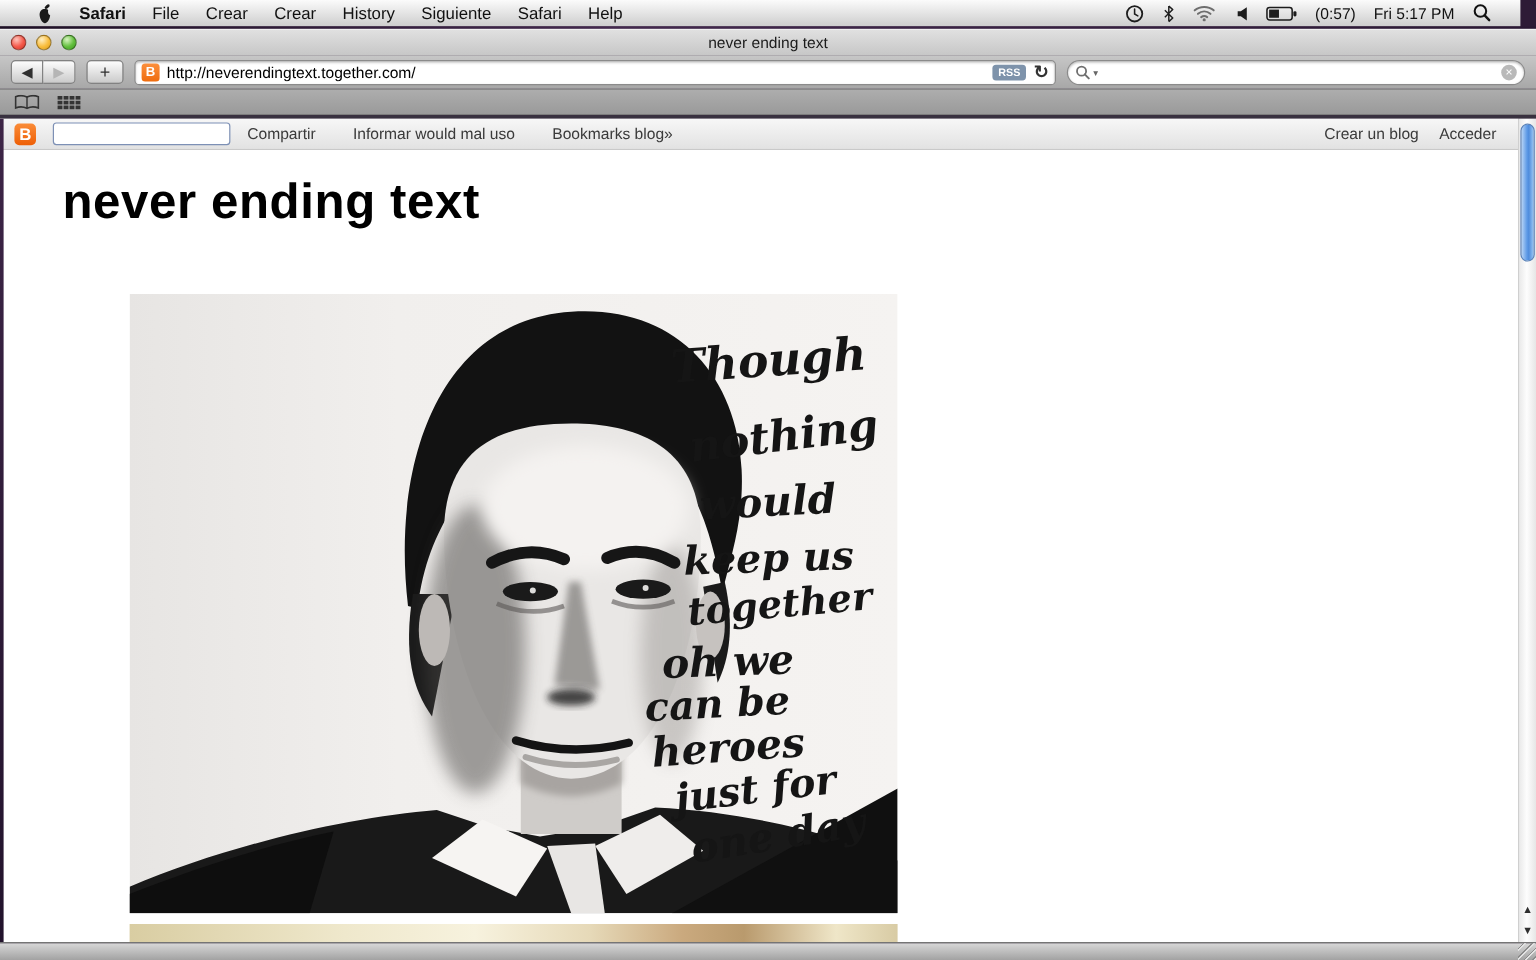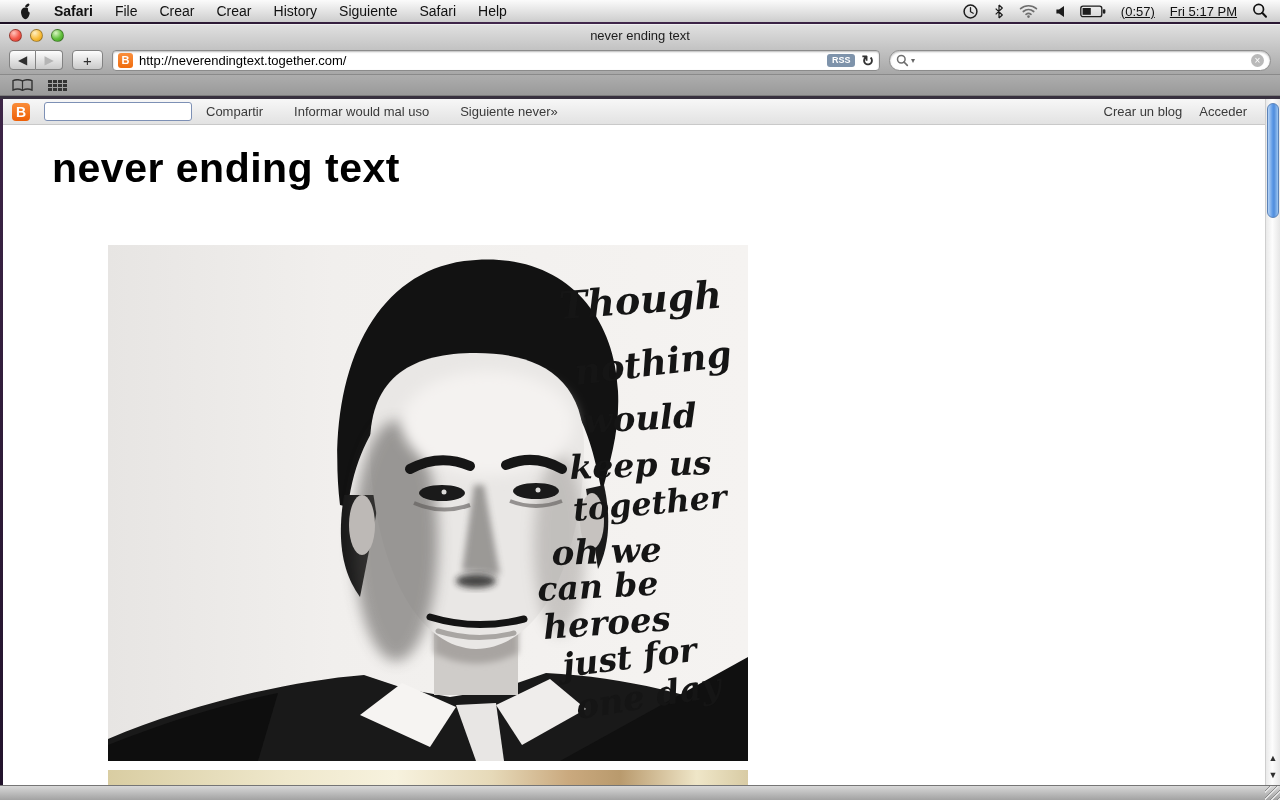--- a/index.html
+++ b/index.html
@@ -6,31 +6,31 @@
   html,body { margin:0; padding:0; }
   body {
     width:1280px; height:800px; position:relative; overflow:hidden;
     background:#2e1b36;
     font-family:"Liberation Sans", sans-serif;
     -webkit-font-smoothing:antialiased;
   }
 
   
   .menubar {
-    position:absolute; top:0; left:0; right:0; height:22px;
+    position:absolute; top:0; left:0; right:13px; height:22px;
     background:linear-gradient(#fbfbfb,#cdcdcd);
-    display:flex; align-items:center; padding:0 12px;
+    display:flex; align-items:center; padding:0 24px;
     font-size:14px; color:#111;
   }
   .menu-left { display:flex; align-items:center; }
   .apple-wrap { padding:0 10px 0 6px; display:flex; align-items:center; }
   .menu-item { padding:0 11px; line-height:22px; }
   .app-name { font-weight:bold; }
   .menu-right { margin-left:auto; display:flex; align-items:center; gap:15px; }
-  .menu-right .txt { font-size:13px; color:#111;text-decoration:underline; }
+  .menu-right .txt { font-size:13px; color:#111; }
   .clock-txt { font-size:14px; }
   .mb-icon { display:flex; align-items:center; }
 
   
   .wall-strip { position:absolute; top:22px; left:0; right:0; height:2px;
     background:linear-gradient(90deg,#1d1024,#43284e 40%,#2a1833); }
 
   
   .window { position:absolute; top:24px; left:0; right:0; bottom:0; }
 
@@ -329,21 +329,21 @@
         <div class="nav-search">
           <input type="text" value="" style="">
           <svg width="12" height="12" viewBox="0 0 12 12">
             <circle cx="4.8" cy="4.8" r="3.5" fill="none" stroke="#9a9a9a" stroke-width="1.4"></circle>
             <line x1="7.3" y1="7.3" x2="10.6" y2="10.6" stroke="#9a9a9a" stroke-width="1.5" stroke-linecap="round"></line>
           </svg>
         </div>
         <div class="nav-links">
           <span class="nav-link">Compartir</span>
           <span class="nav-link">Informar would mal uso</span>
-          <span class="nav-link">Siguiente never»</span>
+          <span class="nav-link">Bookmarks blog»</span>
         </div>
         <div class="nav-right">
           <span class="nav-link">Crear un blog</span>
           <span class="nav-link">Acceder</span>
         </div>
       </div>
 
       <h1 class="blog-title">never ending text</h1>
 
       <div class="post-image">

